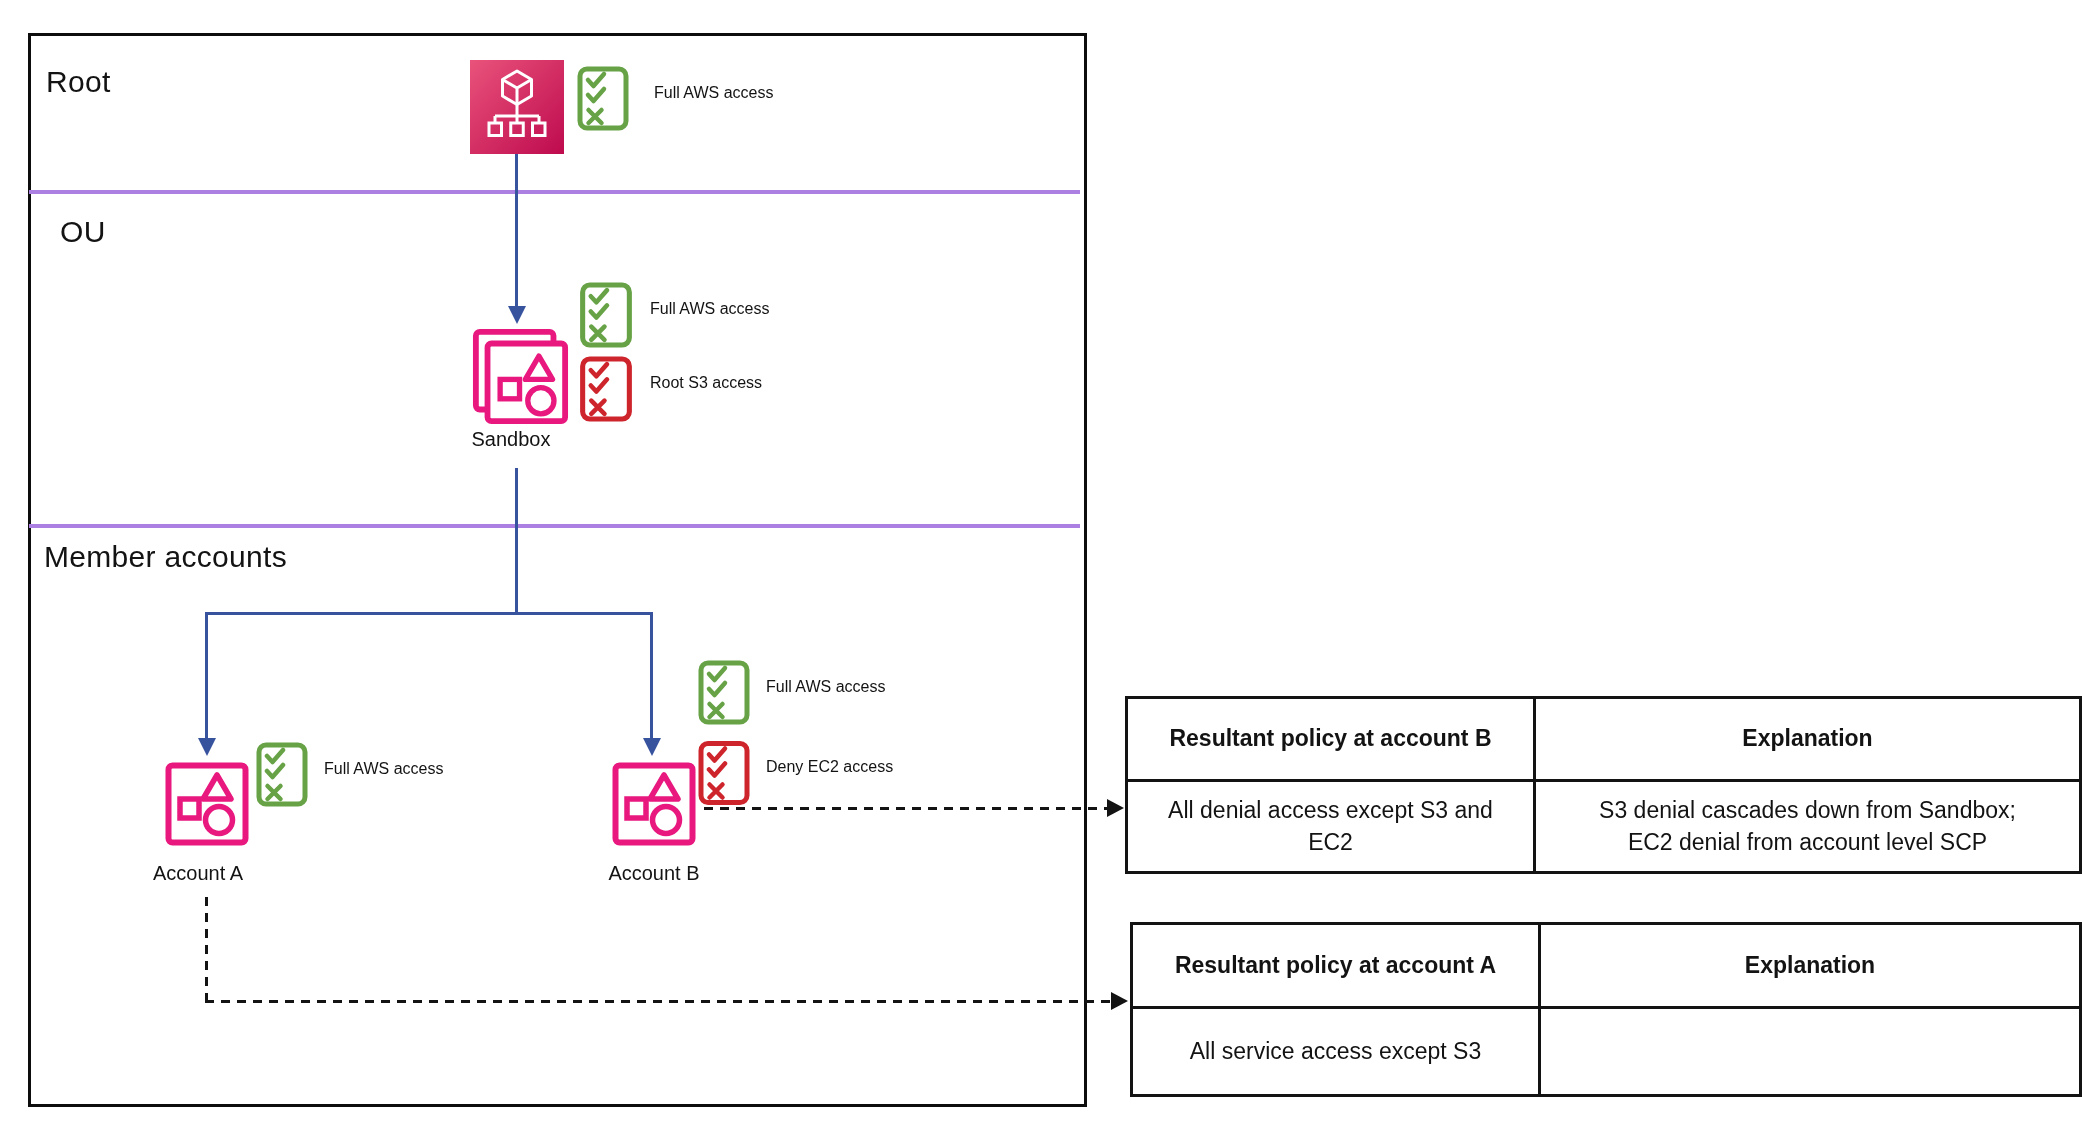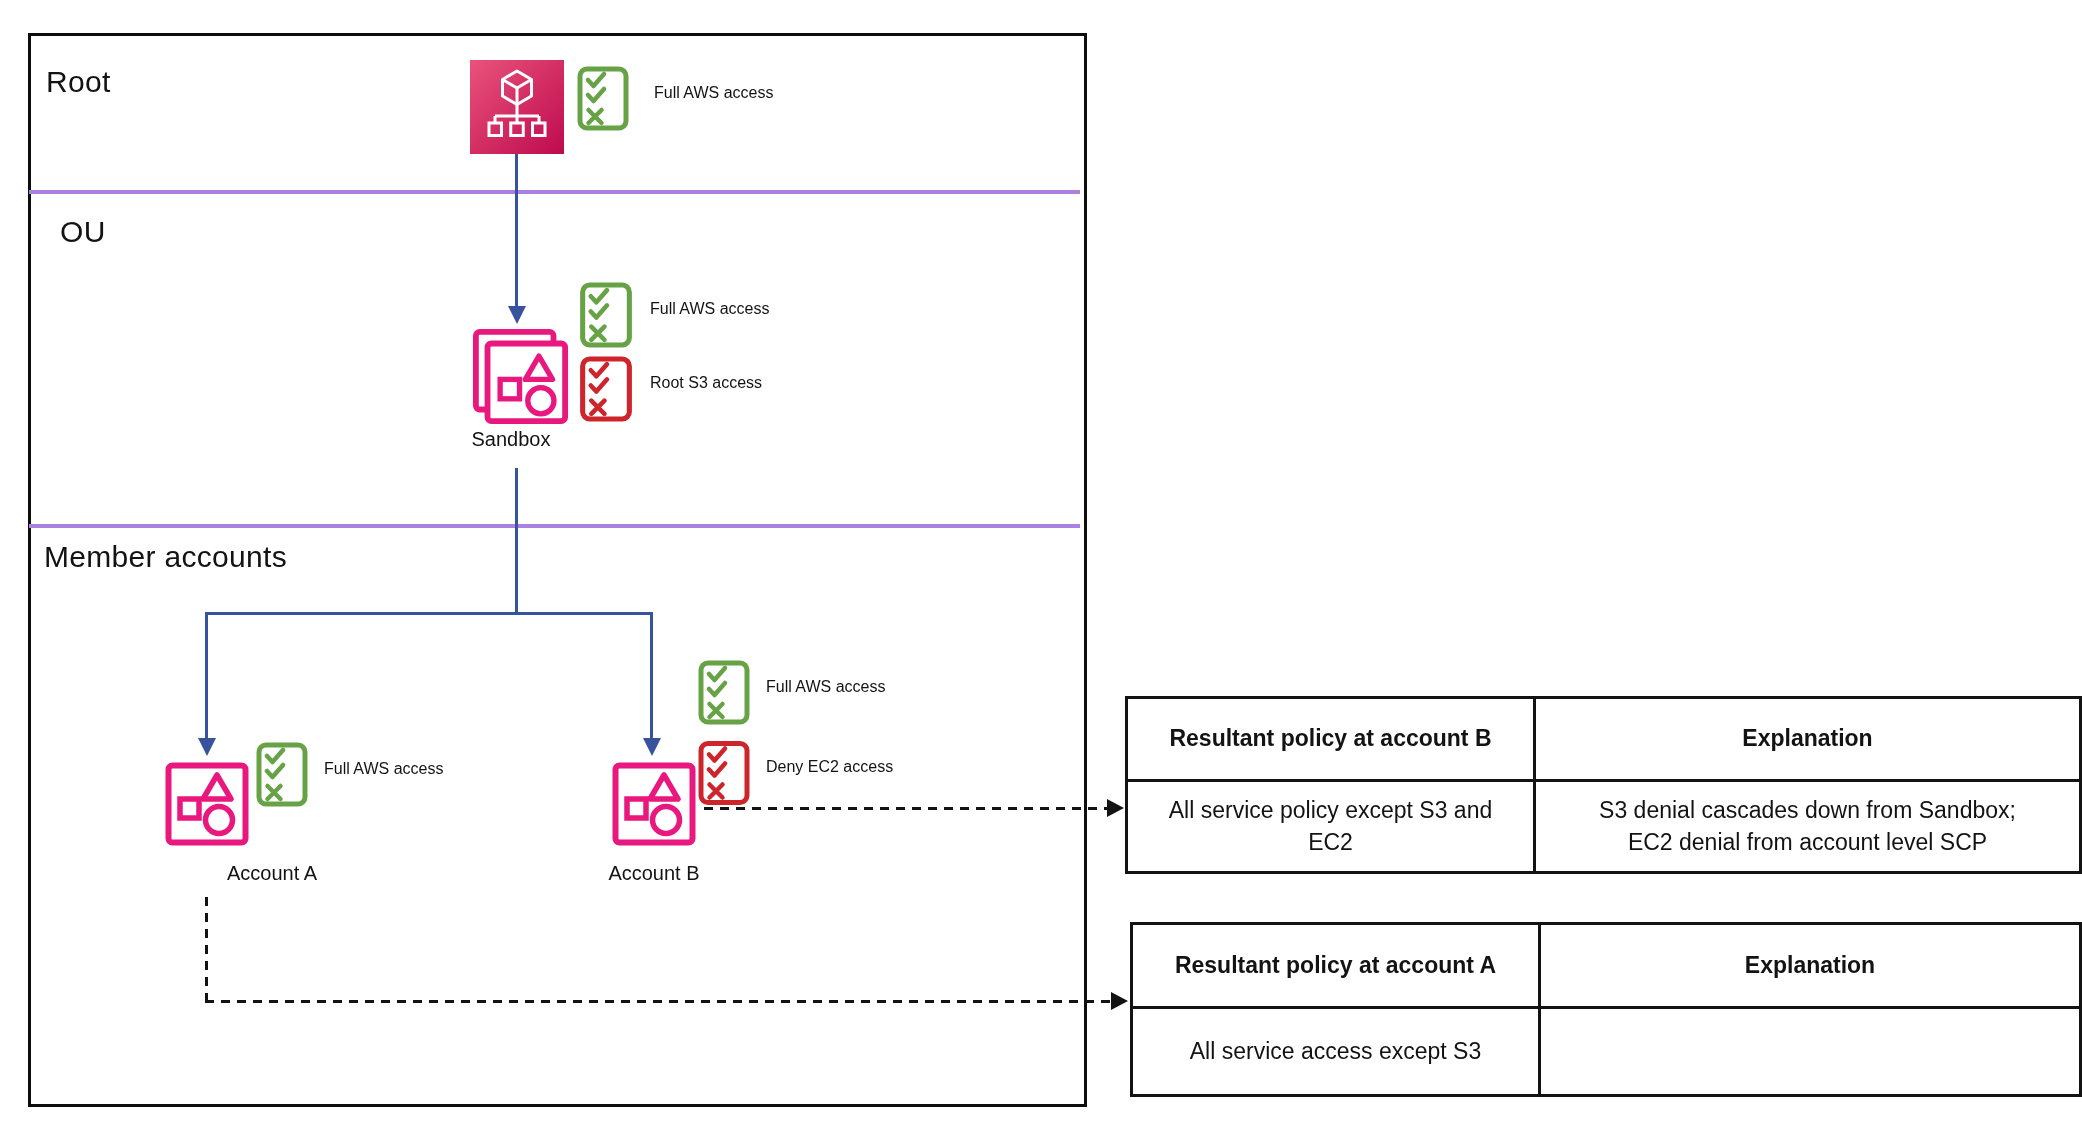--- a/index.html
+++ b/index.html
@@ -124,21 +124,21 @@
   </div>
   <div class="abs" style="left:256px;top:742px;width:52px;height:65px;">
     <svg width="52" height="65" viewBox="0 0 52 65">
       <rect x="3" y="3" width="46" height="59" rx="7" fill="#fff" class="gr" stroke-width="5"></rect>
       <path d="M11 14 L16.5 20 L27 8" fill="none" class="gr" stroke-width="4.5" stroke-linecap="round" stroke-linejoin="round"></path>
       <path d="M11 29 L16.5 35 L27 23" fill="none" class="gr" stroke-width="4.5" stroke-linecap="round" stroke-linejoin="round"></path>
       <path d="M11.5 44 L24.5 57 M24.5 44 L11.5 57" fill="none" class="gr" stroke-width="4.5" stroke-linecap="round"></path>
     </svg>
   </div>
   <div class="abs policy-label" style="left:324px;top:760px;">Full AWS access</div>
-  <div class="abs node-label" style="left:117px;top:862px;width:200px;text-align:right;">Account A</div>
+  <div class="abs node-label" style="left:98px;top:862px;width:200px;">Account A</div>
 
   <div class="abs" style="left:612px;top:762px;width:84px;height:84px;">
     <svg width="84" height="84" viewBox="0 0 84 84">
       <rect x="3.5" y="3.5" width="77" height="77" rx="4" fill="#fff" class="pk" stroke-width="6"></rect>
       <rect x="15" y="37" width="19" height="19" fill="none" class="pk" stroke-width="5.5"></rect>
       <path d="M52 13 L66 37 H38 Z" fill="none" class="pk" stroke-width="5.5" stroke-linejoin="round"></path>
       <circle cx="54" cy="58" r="13.5" fill="none" class="pk" stroke-width="5.5"></circle>
     </svg>
   </div>
   <div class="abs" style="left:698px;top:660px;width:52px;height:65px;">
@@ -164,21 +164,21 @@
   <div class="abs dash-h" style="left:704px;top:807px;width:404px;"></div>
   <div class="abs bh-right" style="left:1107px;top:799px;"></div>
 
   <div class="abs dash-v" style="left:205px;top:897px;height:105px;"></div>
   <div class="abs dash-h" style="left:205px;top:1000px;width:907px;"></div>
   <div class="abs bh-right" style="left:1111px;top:992px;"></div>
 
   <div class="abs tbl" style="left:1125px;top:696px;width:951px;grid-template-rows:83px 89px;">
     <div class="cell hdr c1 top-row">Resultant policy at account B</div>
     <div class="cell hdr top-row">Explanation</div>
-    <div class="cell c1" style="padding:4px 28px;">All service policy except S3 and EC2</div>
+    <div class="cell c1" style="padding:4px 28px;">All denial access except S3 and EC2</div>
     <div class="cell" style="padding:4px 42px;">S3 denial cascades down from Sandbox; EC2 denial from account level SCP</div>
   </div>
 
   <div class="abs tbl" style="left:1130px;top:922px;width:946px;grid-template-rows:84px 85px;">
     <div class="cell hdr c1 top-row">Resultant policy at account A</div>
     <div class="cell hdr top-row">Explanation</div>
     <div class="cell c1">All service access except S3</div>
   </div>
 
 </div>

